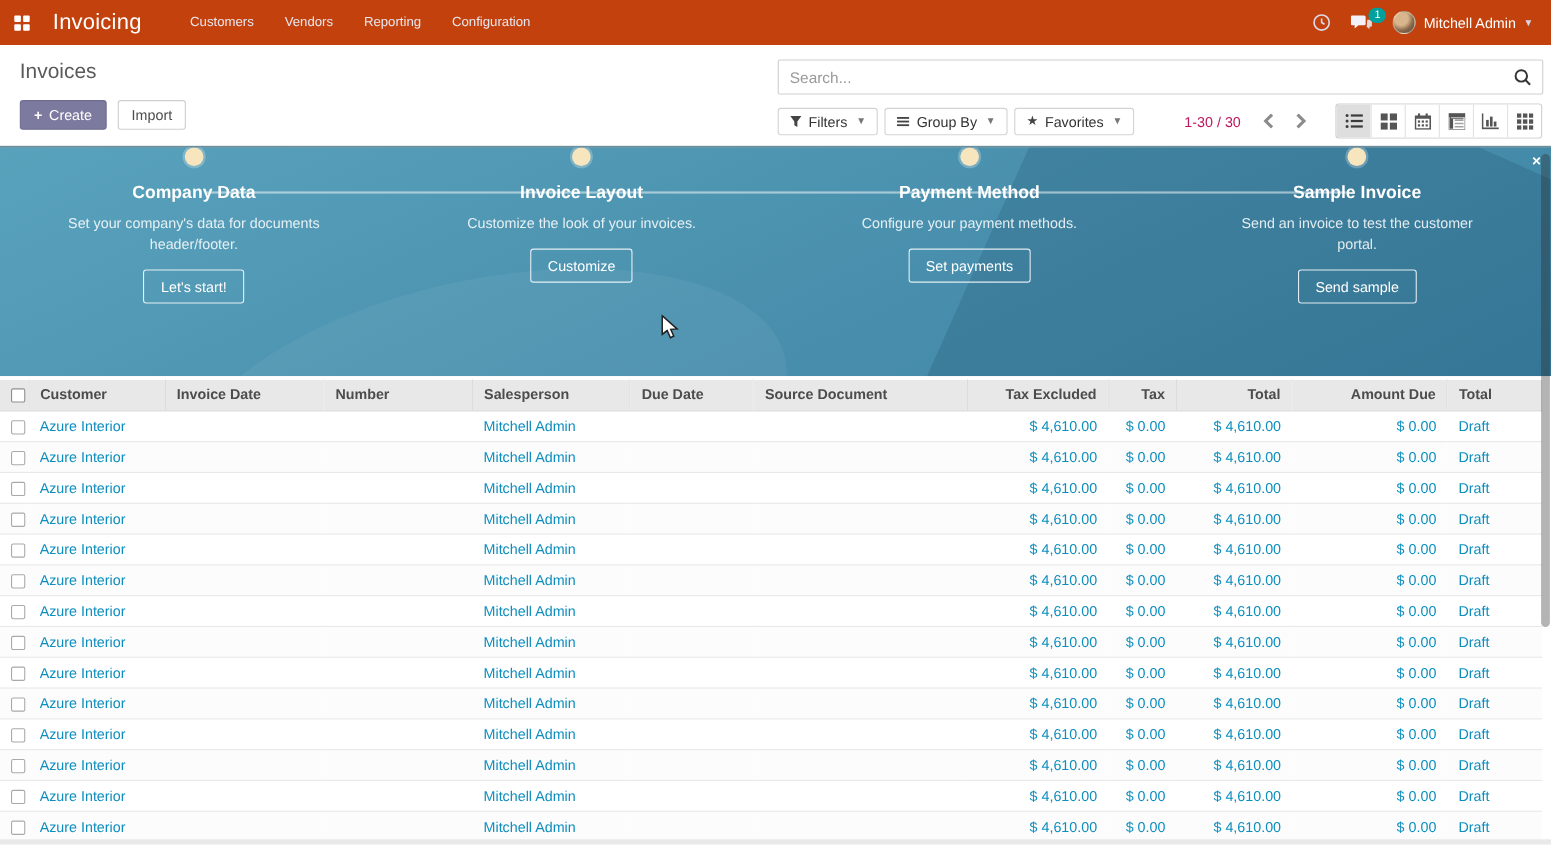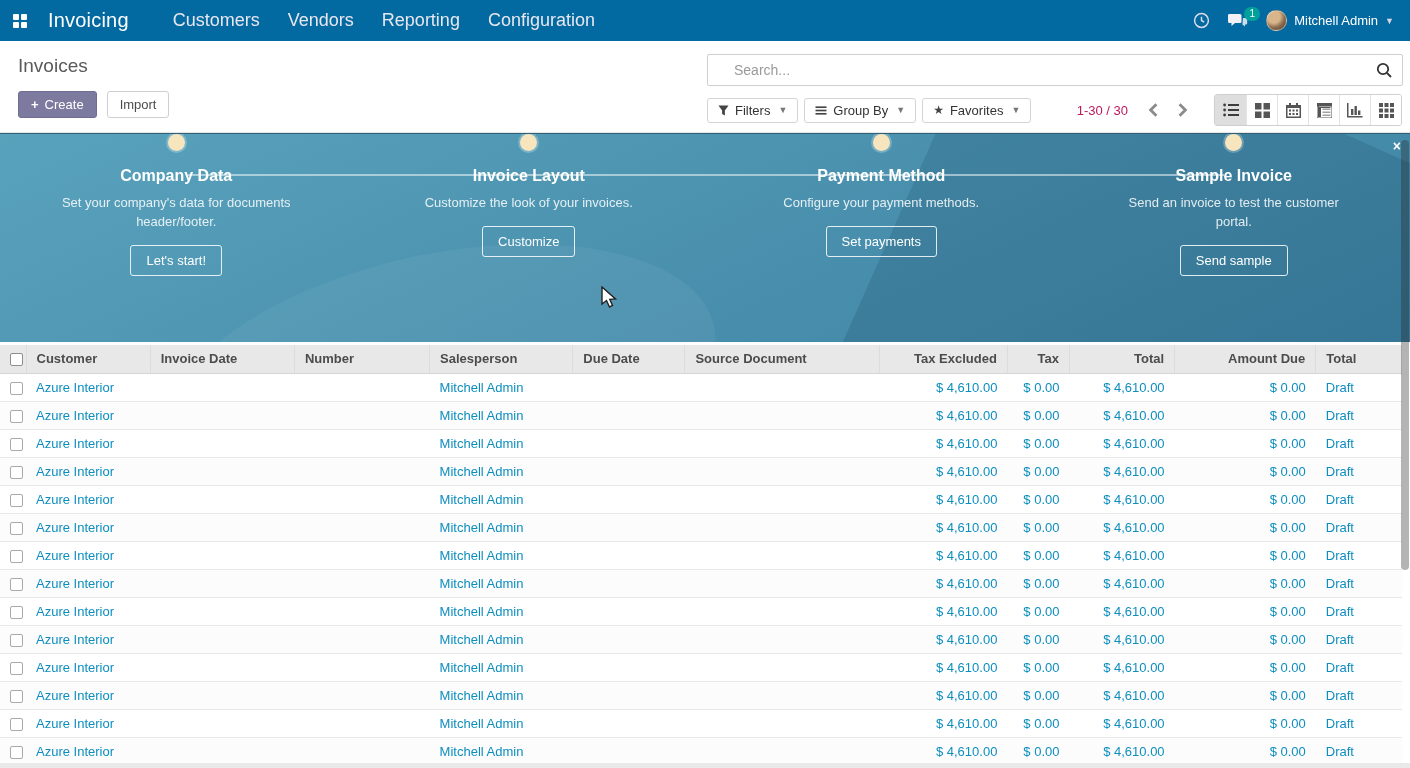--- a/index.html
+++ b/index.html
@@ -2,26 +2,26 @@
 <html><head>
 <meta charset="utf-8">
 <style>
   * { margin:0; padding:0; box-sizing:border-box; }
   html,body { width:1410px; height:768px; overflow:hidden; background:#fff;
               font-family:"Liberation Sans", sans-serif; }
   .screen { position:relative; width:1410px; height:768px; }
 
   
   .navbar { position:absolute; top:0; left:0; right:0; height:41px;
-            background:#0369a1; display:flex; align-items:center; color:#fff; }
+            background:#c2410c; display:flex; align-items:center; color:#fff; }
   .apps-btn { width:40px; height:41px; display:flex; align-items:center; justify-content:center; cursor:pointer; }
   .apps-grid { display:grid; grid-template-columns:6px 6px; grid-template-rows:6px 6px; gap:2px; }
   .apps-grid i { background:#fff; border-radius:1px; }
   .brand { font-size:20px; font-weight:400; margin:0 30px 0 8px; letter-spacing:.2px; }
-  .nav-item { font-size:18px; padding:0 14px; line-height:41px; color:#e8e7f0; cursor:pointer; }
+  .nav-item { font-size:12px; padding:0 14px; line-height:41px; color:#e8e7f0; cursor:pointer; }
   .nav-right { margin-left:auto; display:flex; align-items:center; gap:18px; padding-right:16px; }
   .sysicon { position:relative; display:flex; align-items:center; cursor:pointer; }
   .badge { position:absolute; top:-6px; right:-12px; background:#00a09d; color:#fff;
            font-size:10px; line-height:14px; min-width:16px; text-align:center;
            border-radius:8px; padding:0 3px; }
   .usermenu { display:flex; align-items:center; gap:7px; cursor:pointer; font-size:13px; }
   .avatar { width:21px; height:21px; border-radius:50%;
             background:radial-gradient(circle at 35% 30%, #d8b58a 0 35%, #8a6b4e 60%, #4e3a28 100%);
             border:1px solid rgba(255,255,255,.4); }
   .caret { font-size:9px; color:#d7d6e4; }
@@ -29,21 +29,21 @@
   
   .control-panel { position:absolute; top:41px; left:0; right:0; height:92px; background:#fff;
                    border-bottom:1px solid #e6e6e6; }
   .page-title { position:absolute; top:14px; left:18px; font-size:19px; color:#5a5a5a; }
   .btn { display:inline-flex; align-items:center; gap:6px; font-size:13px; border-radius:3px;
          padding:5px 12px; cursor:pointer; border:1px solid transparent; }
   .btn-primary { background:#7c7a9f; border-color:#6f6d91; color:#fff; }
   .btn-default { background:#fff; border-color:#cfcfcf; color:#4c4c4c; }
   .cp-left-buttons { position:absolute; top:50px; left:18px; display:flex; gap:10px; }
   .searchbox { position:absolute; top:13px; left:707px; width:696px; height:32px;
-               border:1px solid #cfcfcf; border-radius:2px; display:flex; align-items:center; background:#fff;padding-left:16px; }
+               border:1px solid #cfcfcf; border-radius:2px; display:flex; align-items:center; background:#fff; }
   .searchbox input { flex:1; border:none; outline:none; font-size:14px; color:#555; padding:0 10px;
                      font-family:"Liberation Sans", sans-serif; background:transparent; }
   .searchbox input::placeholder { color:#9a9a9a; }
   .search-btn { padding:0 9px; cursor:pointer; display:flex; align-items:center; }
   .cp-filter-row { position:absolute; top:53px; left:707px; right:8px; display:flex; align-items:center; }
   .filter-btn { background:#fff; border:1px solid #d4d4d4; border-radius:3px; color:#333;
                 font-size:13px; padding:4px 10px; margin-right:6px; display:inline-flex;
                 align-items:center; gap:6px; cursor:pointer; }
   .filter-btn .caret { color:#777; margin-left:2px; }
   .pager { margin-left:auto; display:flex; align-items:center; gap:10px; }

